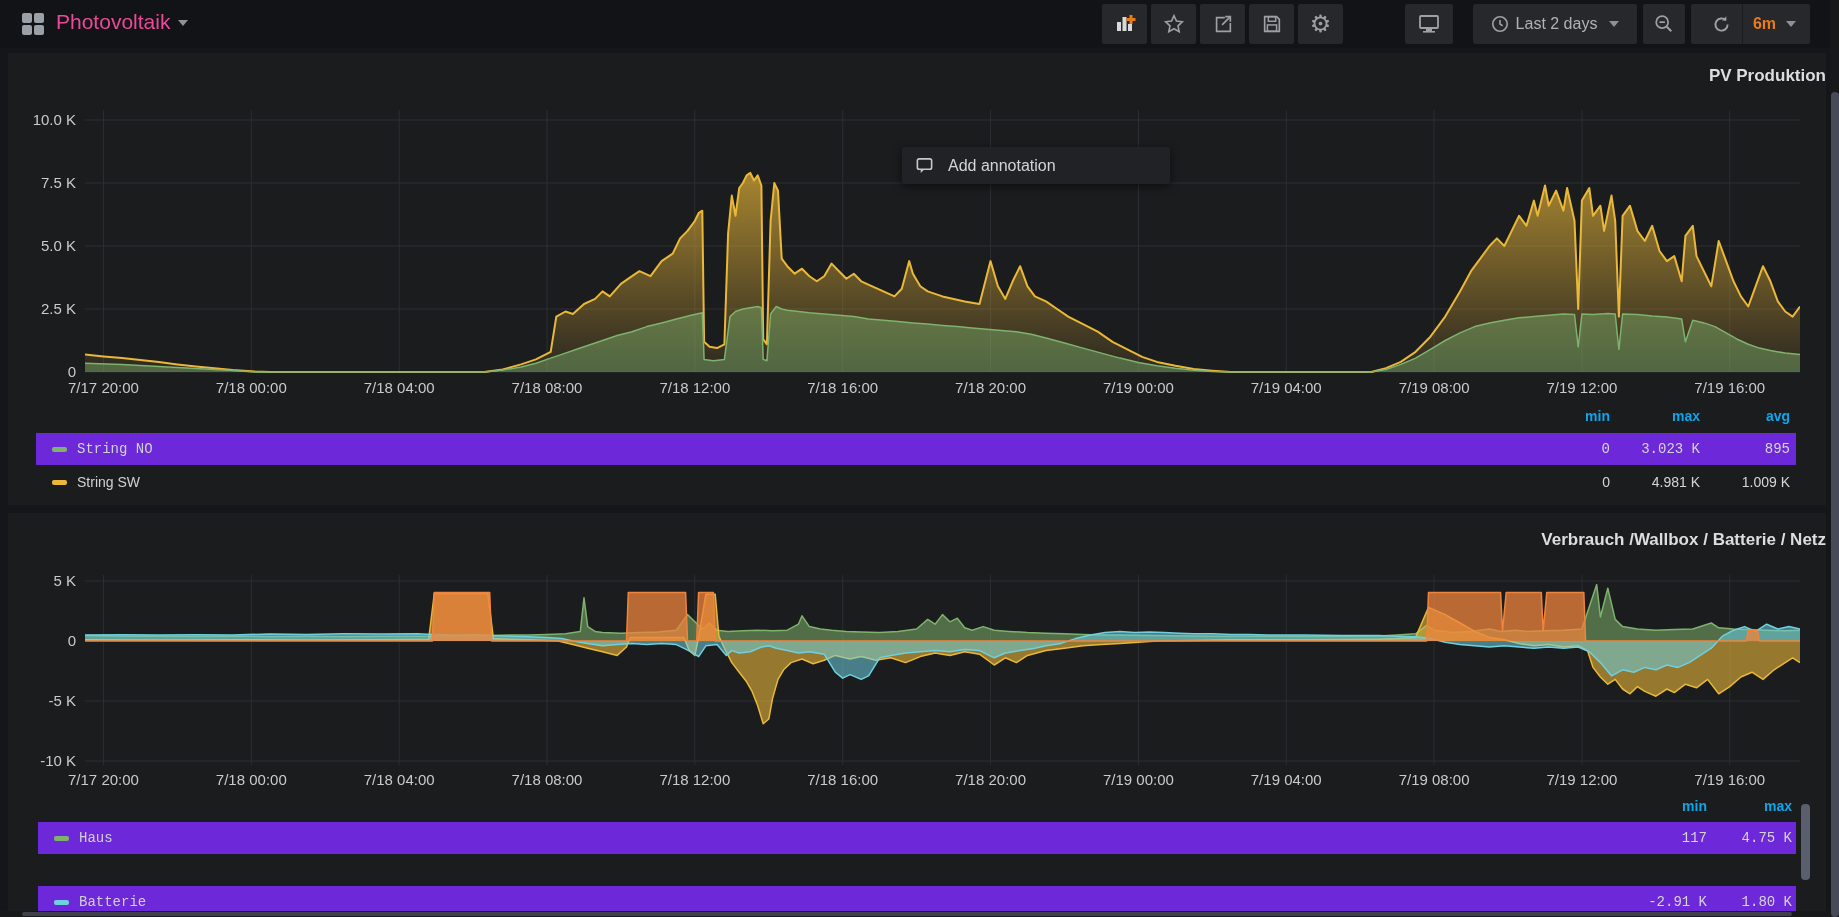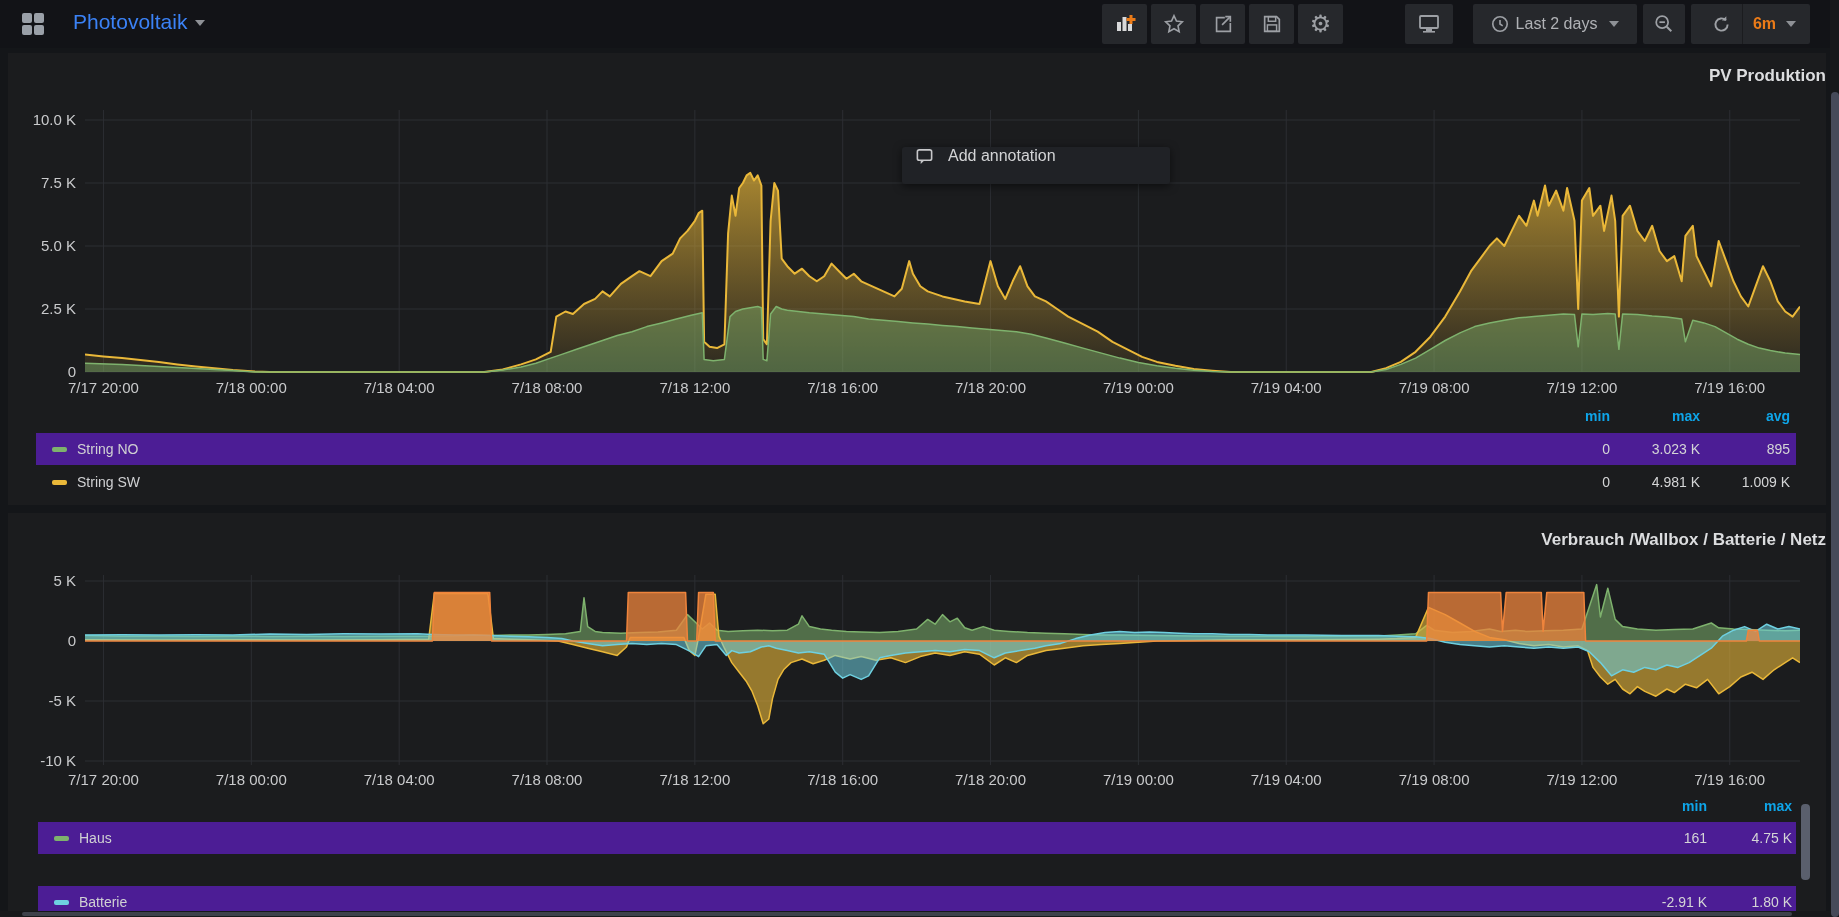--- a/index.html
+++ b/index.html
@@ -3,47 +3,47 @@
 <meta charset="utf-8">
 <style>
   html,body{margin:0;padding:0;background:#131416;}
   #app{position:relative;width:1839px;height:917px;overflow:hidden;
        background:#141619;font-family:"Liberation Sans",sans-serif;color:#d8d9da;}
   
   .navbar{position:absolute;left:0;top:0;width:100%;height:48px;background:#121317;}
   .dash-grid-icon{position:absolute;left:22px;top:13px;width:22px;height:22px;
     display:grid;grid-template-columns:10px 10px;grid-template-rows:10px 10px;gap:2px;}
   .dash-grid-icon span{background:#9aa0a8;border-radius:2px;}
-  .dash-title{position:absolute;left:73px;top:10px;font-size:21px;color:#3b82f6;cursor:pointer;}
+  .dash-title{position:absolute;left:56px;top:10px;font-size:21px;color:#ec4899;cursor:pointer;}
   .caret{display:inline-block;width:0;height:0;border-left:5px solid transparent;
     border-right:5px solid transparent;border-top:6px solid #8e9196;vertical-align:middle;margin-left:8px;}
   .nav-btn{position:absolute;top:4px;height:40px;background:#26282c;border-radius:2px;
     display:flex;align-items:center;justify-content:center;cursor:pointer;color:#9da0a5;}
   .nav-btn svg{display:block;}
   .tp-label{font-size:16px;color:#b0b2b6;margin:0 4px 0 7px;}
   .refresh-text{font-size:16px;color:#eb7b18;font-weight:bold;margin:0 2px 0 10px;}
   .grp-divider{width:1px;height:40px;background:#1b1c1f;margin:0 0 0 10px;}
   
   .panel{position:absolute;background:#1b1c1e;}
   .panel-title{position:absolute;left:0;width:100%;text-align:right;font-size:17px;
     font-weight:bold;color:#dcdddf;cursor:pointer;}
   svg text{font-family:"Liberation Sans",sans-serif;}
   .tick{font-size:15px;fill:#c9cacc;}
   
   .lg-header{position:absolute;height:20px;font-size:14px;font-weight:bold;color:#0ea5e9;}
   .lg-row{position:absolute;height:32px;display:flex;align-items:center;cursor:pointer;}
-  .lg-row.hl{background:#4c1d95;}
+  .lg-row.hl{background:#6d28d9;font-family:Liberation Mono, monospace;}
   .lg-swatch{width:15px;height:5px;border-radius:2px;margin:0 10px 0 16px;}
   .lg-label{font-size:14px;color:#d0d1d3;}
   .lg-col{position:absolute;width:170px;text-align:right;font-size:14px;color:#d4d5d6;top:0;}
   .lg-row .lg-col{top:auto;}
   .lg-colhead{position:absolute;width:170px;text-align:right;}
   
   .ctx-menu{position:absolute;left:902px;top:147px;width:268px;height:37px;background:#202226;
-    border-radius:3px;box-shadow:0 2px 8px rgba(0,0,0,.55);display:flex;cursor:pointer;}
+    border-radius:3px;box-shadow:0 2px 8px rgba(0,0,0,.55);display:flex;align-items:center;cursor:pointer;}
   .ctx-menu span.txt{font-size:16px;color:#d3d4d6;margin-left:14px;}
   
   .vscroll{position:absolute;right:0;top:0;width:9px;height:917px;background:#17181a;}
   .vthumb{position:absolute;right:0;top:92px;width:8px;height:825px;background:#464a59;border-radius:4px;}
   .hscroll{position:absolute;left:0;top:911px;width:1830px;height:6px;background:#17181a;}
   .hthumb{position:absolute;left:22px;top:1px;height:4px;width:1770px;background:#3e414a;border-radius:2px;}
   .lg2-scroll{position:absolute;left:1801px;top:804px;width:9px;height:76px;background:#5a5f6d;border-radius:4px;}
 </style>
 </head>
 <body>
@@ -264,21 +264,21 @@
     </svg>
 
   <div>
     <div class="lg-header" style="left:0;top:798px;width:1830px;">
       <span class="lg-colhead" style="left:1537px;">min</span>
       <span class="lg-colhead" style="left:1622px;">max</span>
     </div>
     <div class="lg-row hl" style="left:38px;top:822px;width:1758px;">
       <span class="lg-swatch" style="background-color: rgb(126, 178, 109);"></span>
       <span class="lg-label">Haus</span>
-      <span class="lg-col" style="left:1499px;">161</span>
+      <span class="lg-col" style="left:1499px;">117</span>
       <span class="lg-col" style="left:1584px;">4.75 K</span>
     </div>
     <div class="lg-row" style="left:38px;top:890px;width:1758px;">
       <span class="lg-swatch" style="background-color: rgb(234, 184, 57);"></span>
       <span class="lg-label">Netz</span>
       <span class="lg-col" style="left:1499px;">-6.87 K</span>
       <span class="lg-col" style="left:1584px;">7.53 K</span>
     </div>
     <div class="lg-row hl" style="left:38px;top:886px;width:1758px;">
       <span class="lg-swatch" style="background-color: rgb(110, 208, 224);"></span>

